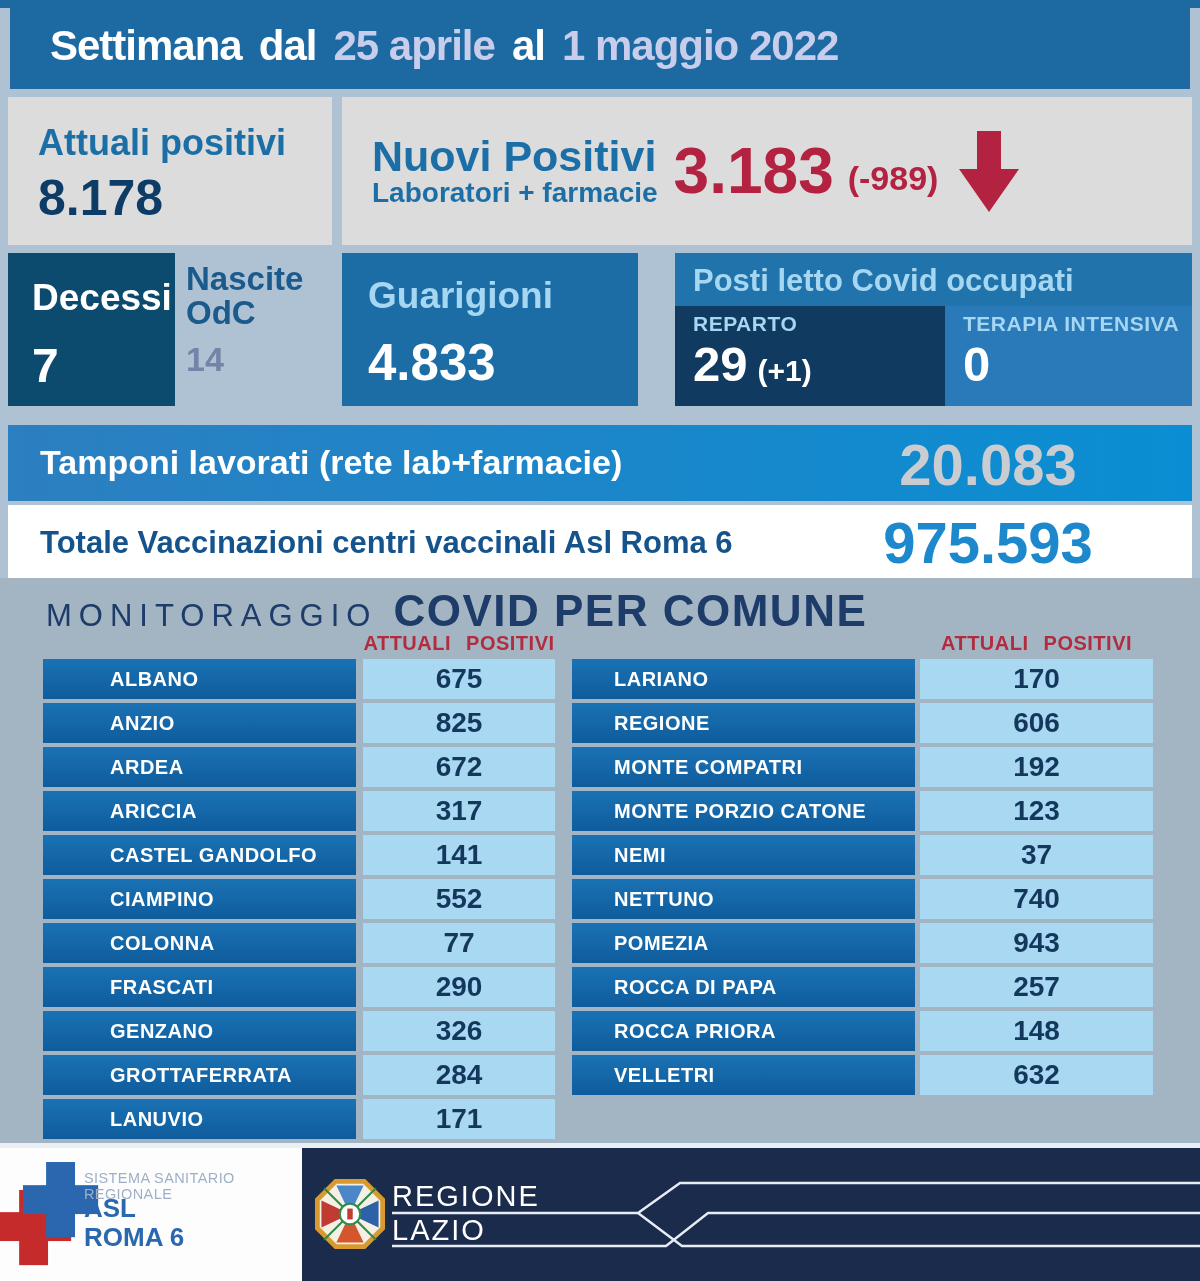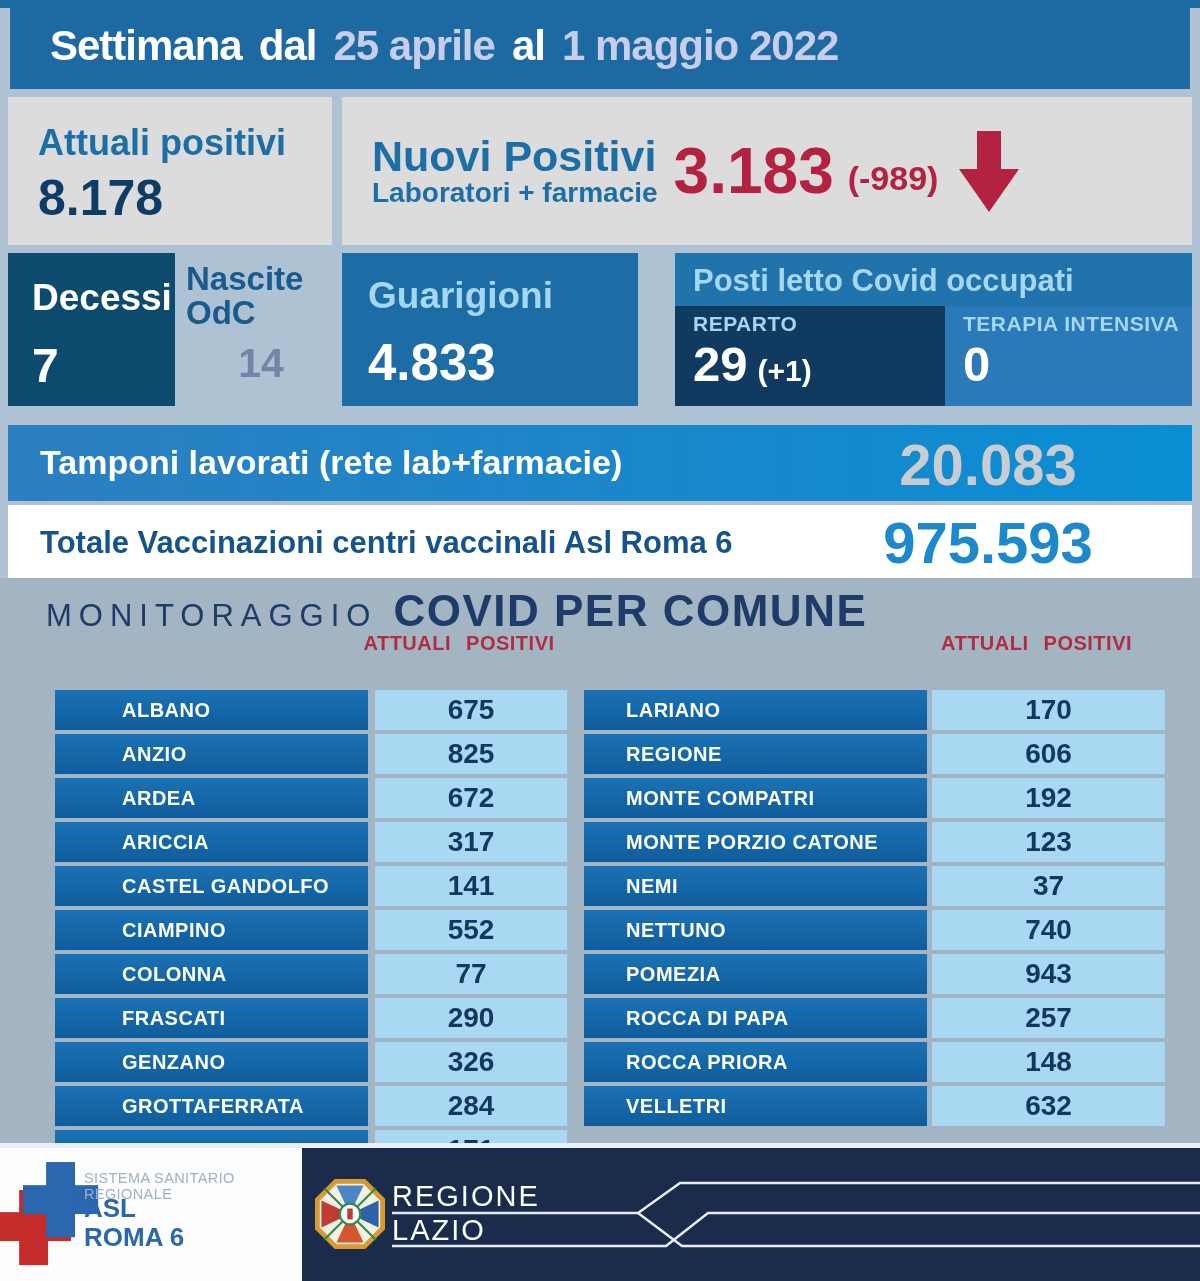--- a/index.html
+++ b/index.html
@@ -28,21 +28,21 @@
   .nuovi-delta{font-size:34px;font-weight:bold;color:#b32240;margin-left:14px;padding-top:14px;}
   .nuovi-arrow{margin-left:20px;margin-top:6px;}
 
   
   .box-decessi{position:absolute;left:8px;top:253px;width:167px;height:153px;background:#0c4a6e;}
   .decessi-label{position:absolute;left:24px;top:24px;font-size:37px;font-weight:bold;color:#ffffff;}
   .decessi-value{position:absolute;left:24px;top:85px;font-size:48px;font-weight:bold;color:#ffffff;}
 
   .blk-nascite{position:absolute;left:186px;top:262px;width:150px;height:145px;}
   .nascite-label{font-size:33px;font-weight:bold;color:#1a5a8c;line-height:34px;}
-  .nascite-value{font-size:41px;font-weight:bold;color:#7484a8;margin-top:10px;text-align:center;}
+  .nascite-value{font-size:34px;font-weight:bold;color:#7484a8;margin-top:10px;}
 
   .box-guarigioni{position:absolute;left:342px;top:253px;width:296px;height:153px;background:#1c6ca6;}
   .guarigioni-label{position:absolute;left:26px;top:22px;font-size:37px;font-weight:bold;color:#a5d6f2;}
   .guarigioni-value{position:absolute;left:26px;top:80px;font-size:51px;font-weight:bold;color:#ffffff;}
 
   .box-posti{position:absolute;left:675px;top:253px;width:517px;height:153px;background:#2173ac;}
   .posti-title{position:absolute;left:18px;top:10px;font-size:31px;font-weight:bold;color:#a5d6f2;white-space:nowrap;}
   .posti-sub{position:absolute;left:0;top:53px;width:517px;height:100px;display:flex;}
   .sub-reparto{width:270px;height:100px;background:#113a60;position:relative;}
   .sub-terapia{width:247px;height:100px;background:#2a79b8;position:relative;}
@@ -64,21 +64,21 @@
   
   .mon-bg{position:absolute;left:0;top:578px;width:1200px;height:565px;background:#a3b5c3;}
   .mon-title{position:absolute;left:46px;top:586px;display:flex;align-items:baseline;gap:16px;color:#1e3c6a;}
   .mt-light{font-size:31px;font-weight:500;letter-spacing:7px;}
   .mt-bold{font-size:44px;font-weight:800;letter-spacing:1.5px;}
   .colhdr{position:absolute;top:632px;font-size:20px;font-weight:bold;color:#b22c3f;
           letter-spacing:0.5px;word-spacing:9px;text-align:center;white-space:nowrap;}
   .colhdr.left{left:363px;width:192px;}
   .colhdr.right{left:920px;width:233px;}
 
-  .ctable{position:absolute;top:690px;margin-left:12px;}
+  .ctable{position:absolute;top:659px;}
   .ctable.left{left:43px;}
   .ctable.right{left:572px;}
   .trow{display:flex;height:40px;margin-bottom:4px;}
   .tlabel{background:linear-gradient(#1a72b4,#0f5c9c);color:#ffffff;font-weight:bold;font-size:20px;
           display:flex;align-items:center;letter-spacing:0.5px;box-sizing:border-box;}
   .ctable.left  .tlabel{width:313px;padding-left:67px;}
   .ctable.right .tlabel{width:343px;padding-left:42px;}
   .tvalue{background:#a9d8f3;color:#14375c;font-weight:bold;font-size:28px;
           display:flex;align-items:center;justify-content:center;}
   .ctable.left  .tvalue{width:192px;margin-left:7px;}

